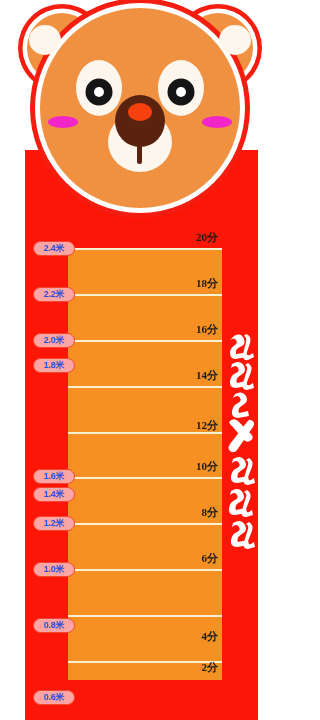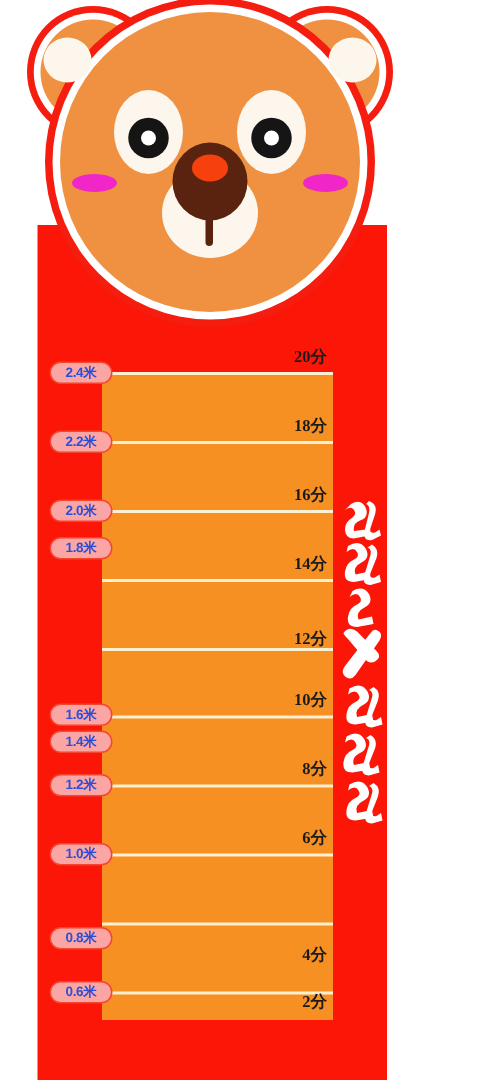--- a/index.html
+++ b/index.html
@@ -130,21 +130,21 @@
 
   <div class="pill" style="top:241px;">2.4米</div>
   <div class="pill" style="top:287px;">2.2米</div>
   <div class="pill" style="top:333px;">2.0米</div>
   <div class="pill" style="top:358px;">1.8米</div>
   <div class="pill" style="top:425px;margin-top:44px;">1.6米</div>
   <div class="pill" style="top:487px;">1.4米</div>
   <div class="pill" style="top:516px;">1.2米</div>
   <div class="pill" style="top:562px;">1.0米</div>
   <div class="pill" style="top:608px;margin-top:10px;">0.8米</div>
-  <div class="pill" style="top:654px;">0.6米</div>
+  <div class="pill" style="top:690px;">0.6米</div>
 
   <div class="pt" style="top:230px;">20分</div>
   <div class="pt" style="top:276px;">18分</div>
   <div class="pt" style="top:322px;">16分</div>
   <div class="pt" style="top:368px;">14分</div>
   <div class="pt" style="top:418px;">12分</div>
   <div class="pt" style="top:459px;">10分</div>
   <div class="pt" style="top:505px;margin-left:41px;">8分</div>
   <div class="pt" style="top:551px;">6分</div>
   <div class="pt" style="top:629px;text-align:right;">4分</div>

